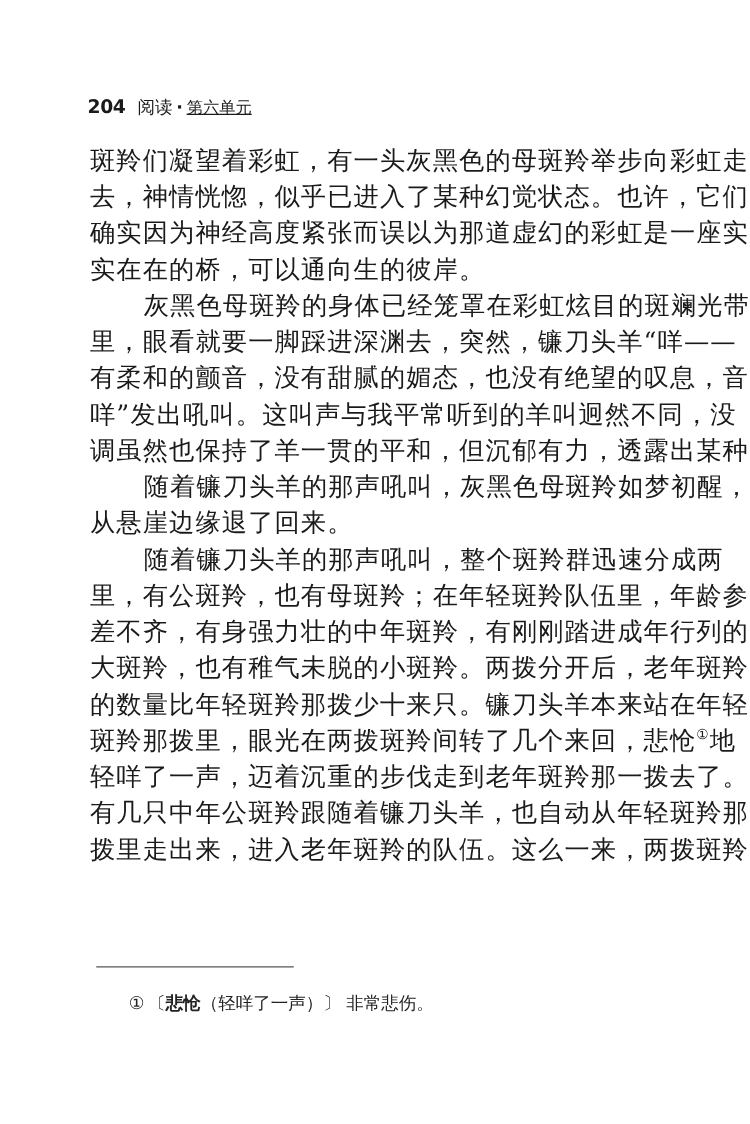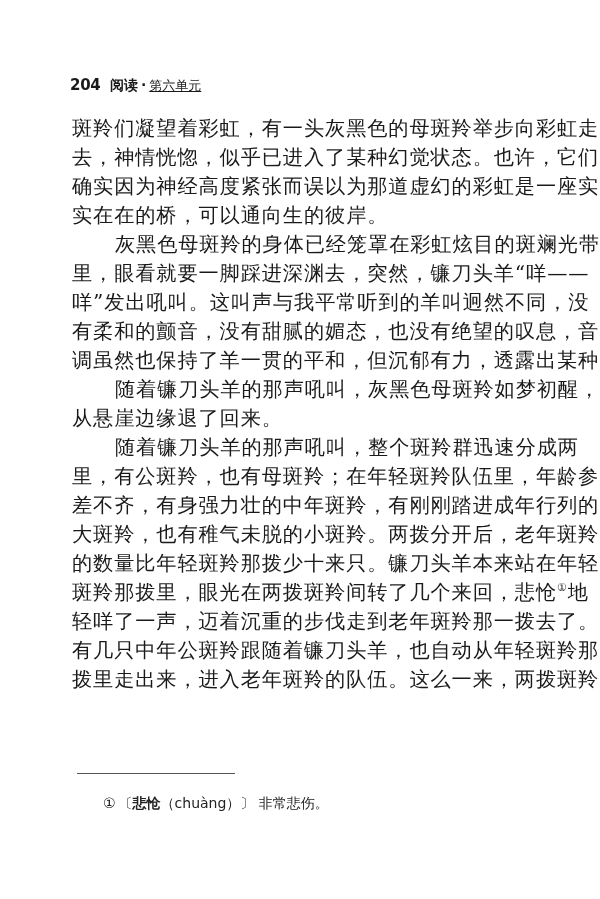--- a/index.html
+++ b/index.html
@@ -25,21 +25,21 @@
       font-family: "DejaVu Sans", "Liberation Sans", sans-serif;
     }
     .page-number {
       font-size: 15px;
       font-weight: bold;
       letter-spacing: -0.3px;
       width: 40px;
     }
     .section-title {
       font-size: 14px;
-      font-weight: bold;
+      font-weight: normal;
     }
     .section-sep {
       font-size: 14px;
       font-weight: bold;
       margin: 0 3px;
     }
     .unit-title {
       font-family: "DejaVu Serif", "Liberation Serif", serif;
       font-size: 13px;
       text-decoration: underline;
@@ -103,22 +103,22 @@
   <div>
     <div class="line">斑羚们凝望着彩虹，有一头灰黑色的母斑羚举步向彩虹走</div>
     <div class="line">去，神情恍惚，似乎已进入了某种幻觉状态。也许，它们</div>
     <div class="line">确实因为神经高度紧张而误以为那道虚幻的彩虹是一座实</div>
     <div class="line">实在在的桥，可以通向生的彼岸。</div>
   </div>
 
   <div>
     <div class="line indent">灰黑色母斑羚的身体已经笼罩在彩虹炫目的斑斓光带</div>
     <div class="line">里，眼看就要一脚踩进深渊去，突然，镰刀头羊“咩——</div>
+    <div class="line">有柔和的颤音，没有甜腻的媚态，也没有绝望的叹息，音</div>
     <div class="line">咩”发出吼叫。这叫声与我平常听到的羊叫迥然不同，没</div>
-    <div class="line">有柔和的颤音，没有甜腻的媚态，也没有绝望的叹息，音</div>
     <div class="line">调虽然也保持了羊一贯的平和，但沉郁有力，透露出某种</div>
   </div>
 
   <div>
     <div class="line indent">随着镰刀头羊的那声吼叫，灰黑色母斑羚如梦初醒，</div>
     <div class="line">从悬崖边缘退了回来。</div>
   </div>
 
   <div>
     <div class="line indent">随着镰刀头羊的那声吼叫，整个斑羚群迅速分成两</div>
@@ -129,15 +129,15 @@
     <div class="line"><span>斑羚那拨里，眼光在两拨斑羚间转了几个来回，悲怆</span><sup class="fn-ref">①</sup><span>地</span></div>
     <div class="line">轻咩了一声，迈着沉重的步伐走到老年斑羚那一拨去了。</div>
     <div class="line">有几只中年公斑羚跟随着镰刀头羊，也自动从年轻斑羚那</div>
     <div class="line">拨里走出来，进入老年斑羚的队伍。这么一来，两拨斑羚</div>
   </div>
 </div>
 
 <div class="footnote-rule"></div>
 
 <div class="footnote">
-  <span class="fn-marker">①</span><span>〔</span><span class="fn-term">悲怆</span><span class="fn-pinyin">（chuàng）</span><span>〕</span>
+  <span class="fn-marker">①</span><span>〔</span><span class="fn-term">悲怆</span><span class="fn-pinyin">（轻咩了一声）</span><span>〕</span>
   <span>非常悲伤。</span>
 </div>
 
 </body></html>

